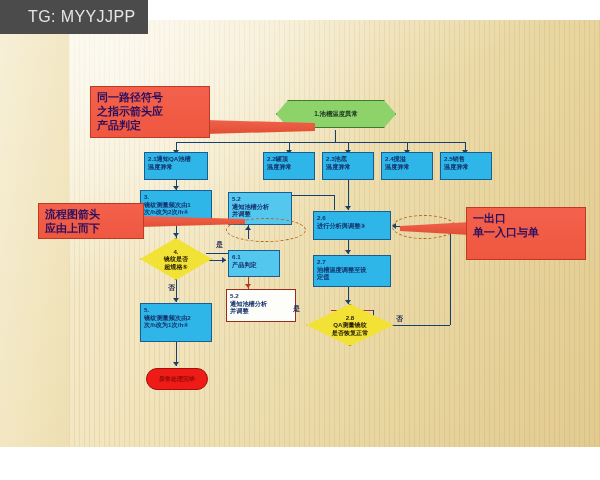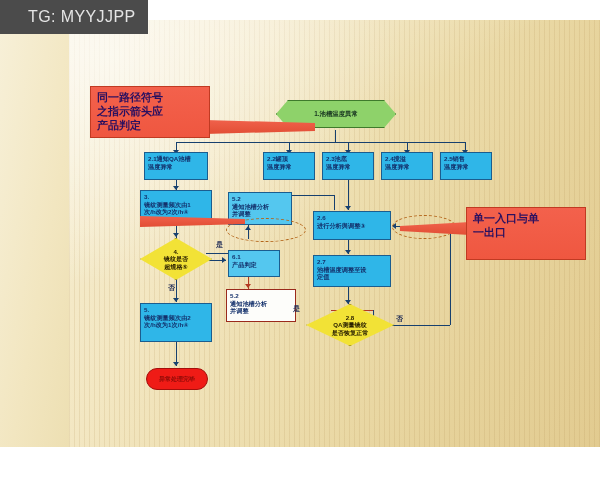--- a/index.html
+++ b/index.html
@@ -304,24 +304,28 @@
   <div class="ellipse" style="left:392px;top:215px;width:62px;height:22px;"></div>
 
   <div class="tail t1"></div>
   <div class="callout c1">
     <div>同一路径符号</div>
     <div>之指示箭头应</div>
     <div>产品判定</div>
   </div>
 
   <div class="tail t2"></div>
+  <div class="callout c2">
+    <div>流程图箭头</div>
+    <div>应由上而下</div>
+  </div>
 
   <div class="tail t3"></div>
   <div class="callout c3">
+    <div>一出口</div>
     <div>单一入口与单</div>
-    <div>一出口</div>
   </div>
 
   <div class="tg-badge">
     <span>TG: MYYJJPP</span>
   </div>
 
 </div>
 
 </body></html>

